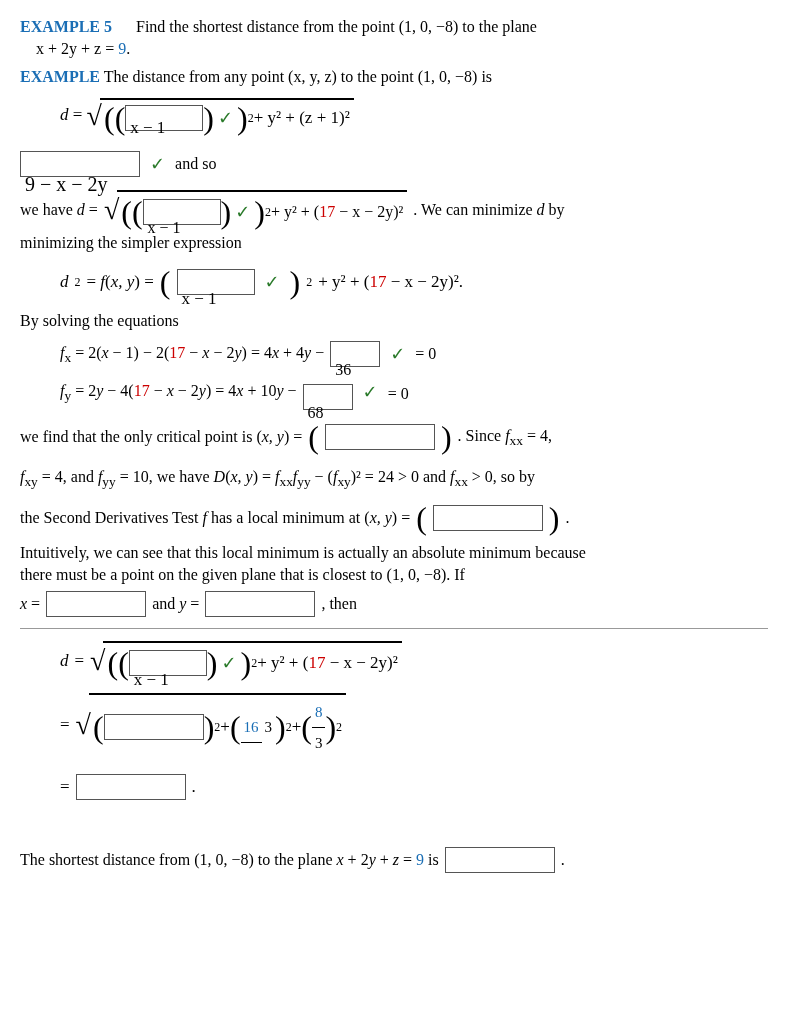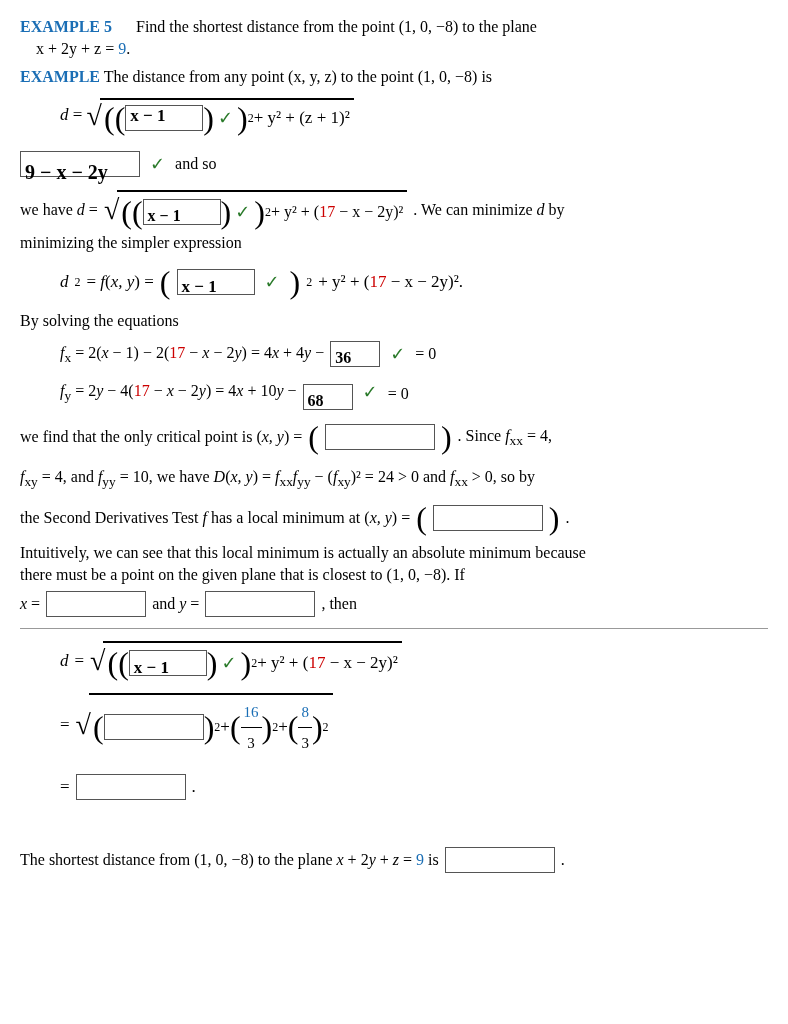--- a/index.html
+++ b/index.html
@@ -29,22 +29,21 @@
       margin: 12px 0 12px 40px;
       font-size: 17px;
     }
     .input-box {
       display: inline-block;
       border: 1.5px solid #555;
       min-width: 80px;
       height: 26px;
       vertical-align: middle;
       background: #fff;
-      padding: 0 4px;
-      font-weight: bold;
+      padding: 12px 4px;
     }
     .input-box-wide {
       min-width: 120px;
     }
     .input-box-narrow {
       min-width: 50px;
     }
     .check-mark {
       color: #2a7a2a;
       font-size: 18px;
@@ -237,21 +236,21 @@
   <span>=</span>
   <span class="sqrt-container">
     <span class="sqrt-symbol">√</span>
     <span class="sqrt-content">
       <span class="paren-big">(</span>
       <span class="input-box" style="min-width:100px;"></span>
       <span class="paren-big">)</span>
       <span class="sup">2</span>
       <span> + </span>
       <span class="paren-big">(</span>
-      <span style="display:inline-flex;flex-direction:column;align-items:center;vertical-align:middle;font-size:15px;">
+      <span style="display:inline-flex;flex-direction:row;align-items:center;vertical-align:middle;font-size:15px;">
         <span style="border-bottom:1.5px solid #000;padding:0 3px;"><span class="blue">16</span></span>
         <span style="padding:0 3px;">3</span>
       </span>
       <span class="paren-big">)</span>
       <span class="sup">2</span>
       <span> + </span>
       <span class="paren-big">(</span>
       <span style="display:inline-flex;flex-direction:column;align-items:center;vertical-align:middle;font-size:15px;">
         <span style="border-bottom:1.5px solid #000;padding:0 3px;"><span class="blue">8</span></span>
         <span style="padding:0 3px;">3</span>

